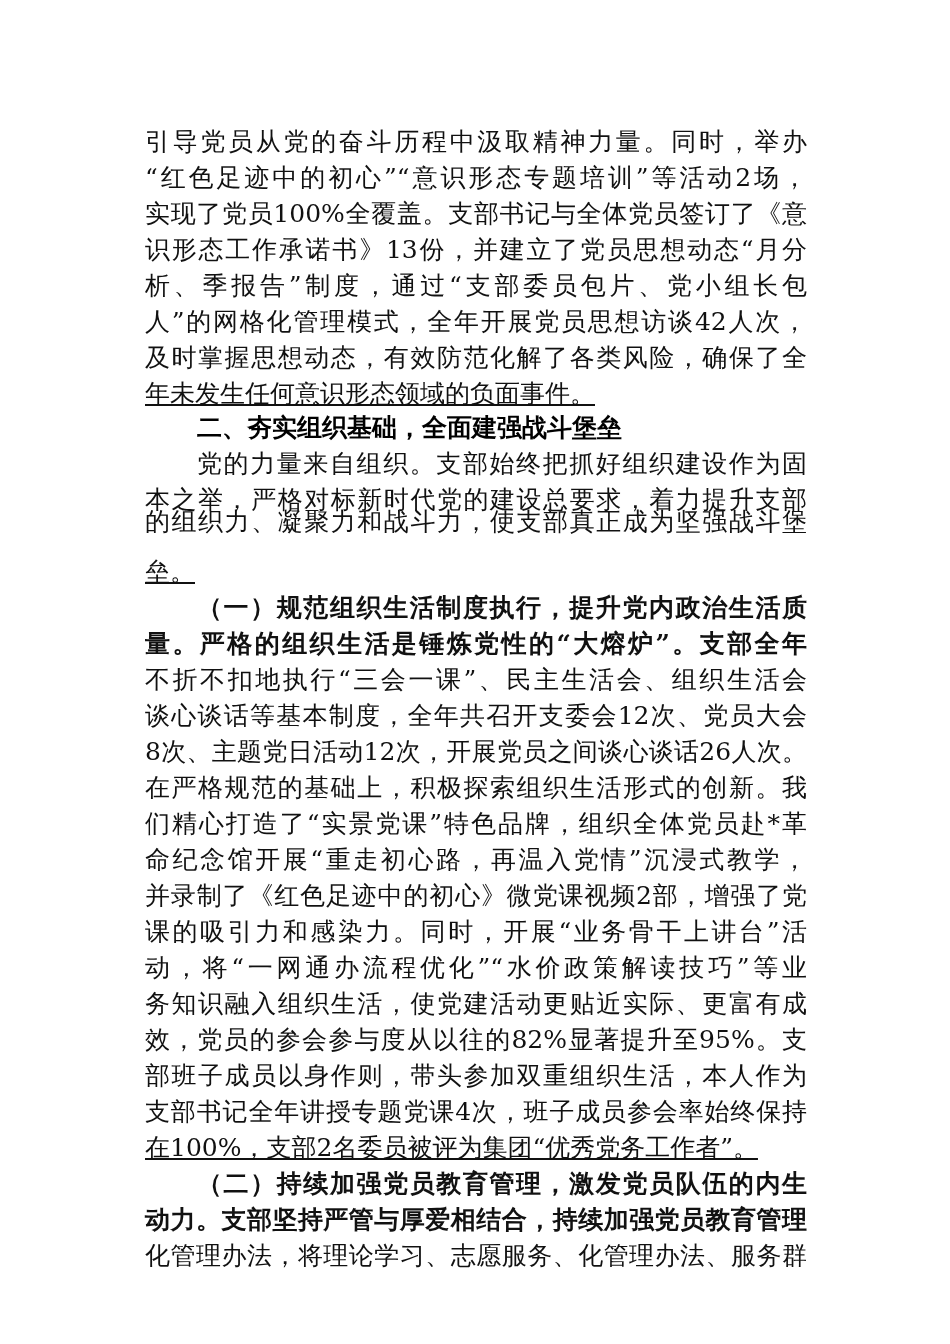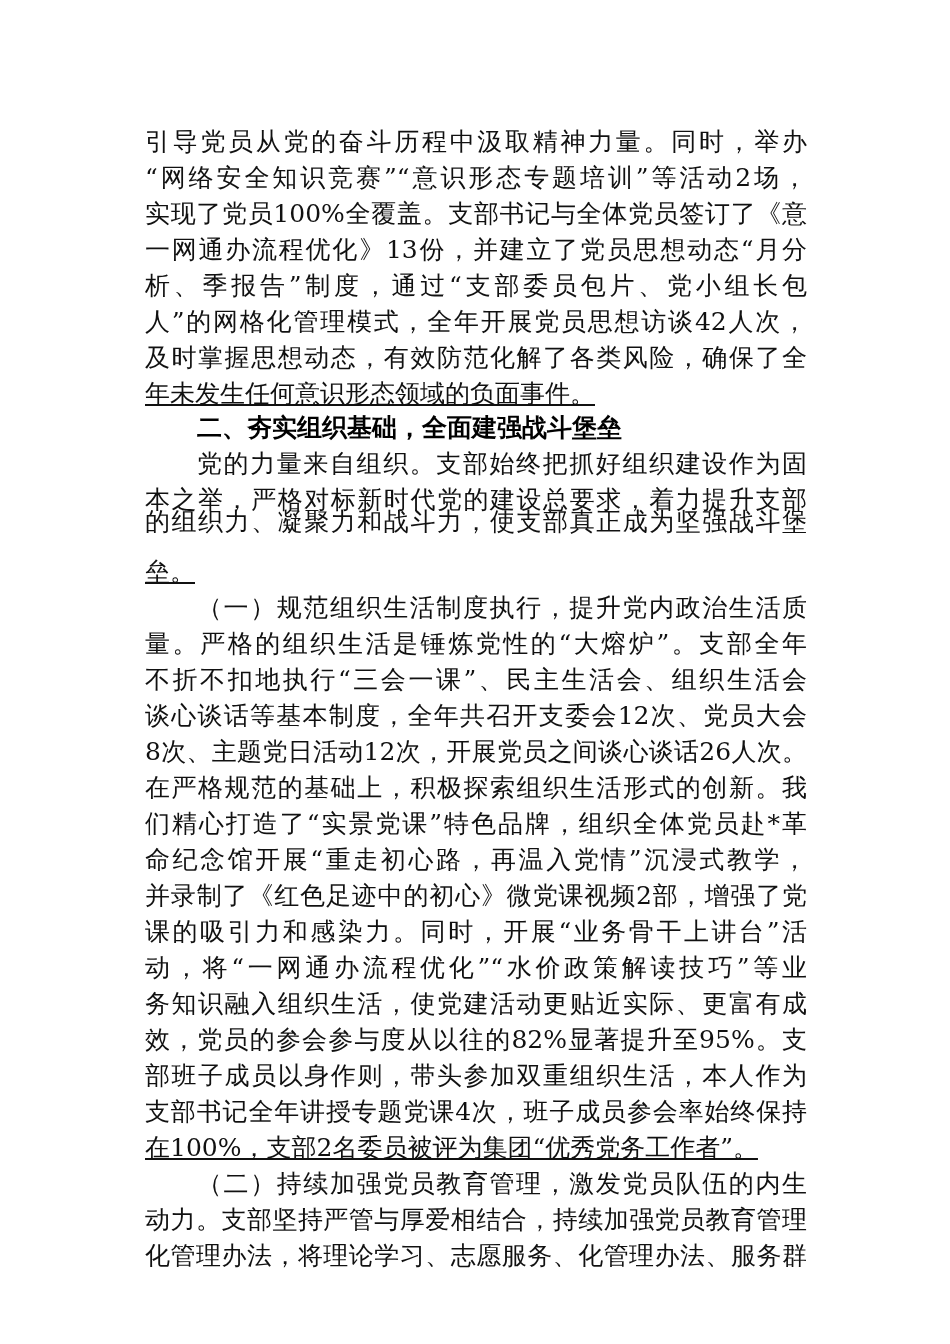--- a/index.html
+++ b/index.html
@@ -42,33 +42,33 @@
     left: 197px;
     width: 610px;
   }
   .line.heading {
     font-family: Liberation Serif, serif;
     font-weight: bold;
     text-align-last: left;
     color: #000000;
   }
   .line.bold-lead .lead {
-    font-weight: normal;
+    font-weight: bold;
   }
-  .seg { display: inline; }
+  .seg { display: inline; font-weight: bold; }
 </style>
 </head>
 <body>
 
 <div class="page">
 
   <div class="line" style="top:124px">引导党员从党的奋斗历程中汲取精神力量。同时，举办</div>
-  <div class="line" style="top:160px">“网络安全知识竞赛”“意识形态专题培训”等活动2场，</div>
+  <div class="line" style="top:160px">“红色足迹中的初心”“意识形态专题培训”等活动2场，</div>
   <div class="line" style="top:196px">实现了党员100%全覆盖。支部书记与全体党员签订了《意</div>
-  <div class="line" style="top:232px">一网通办流程优化》13份，并建立了党员思想动态“月分</div>
+  <div class="line" style="top:232px">识形态工作承诺书》13份，并建立了党员思想动态“月分</div>
   <div class="line" style="top:268px">析、季报告”制度，通过“支部委员包片、党小组长包</div>
   <div class="line" style="top:304px">人”的网格化管理模式，全年开展党员思想访谈42人次，</div>
   <div class="line" style="top:340px">及时掌握思想动态，有效防范化解了各类风险，确保了全</div>
   <div class="line last" style="top:376px">年未发生任何意识形态领域的负面事件。</div>
 
   <div class="line indent heading" style="top:410px">二、夯实组织基础，全面建强战斗堡垒</div>
 
   <div class="line indent" style="top:446px">党的力量来自组织。支部始终把抓好组织建设作为固</div>
   <div class="line" style="top:482px">本之举，严格对标新时代党的建设总要求，着力提升支部</div>
   <div class="line" style="top:504px">的组织力、凝聚力和战斗力，使支部真正成为坚强战斗堡</div>

